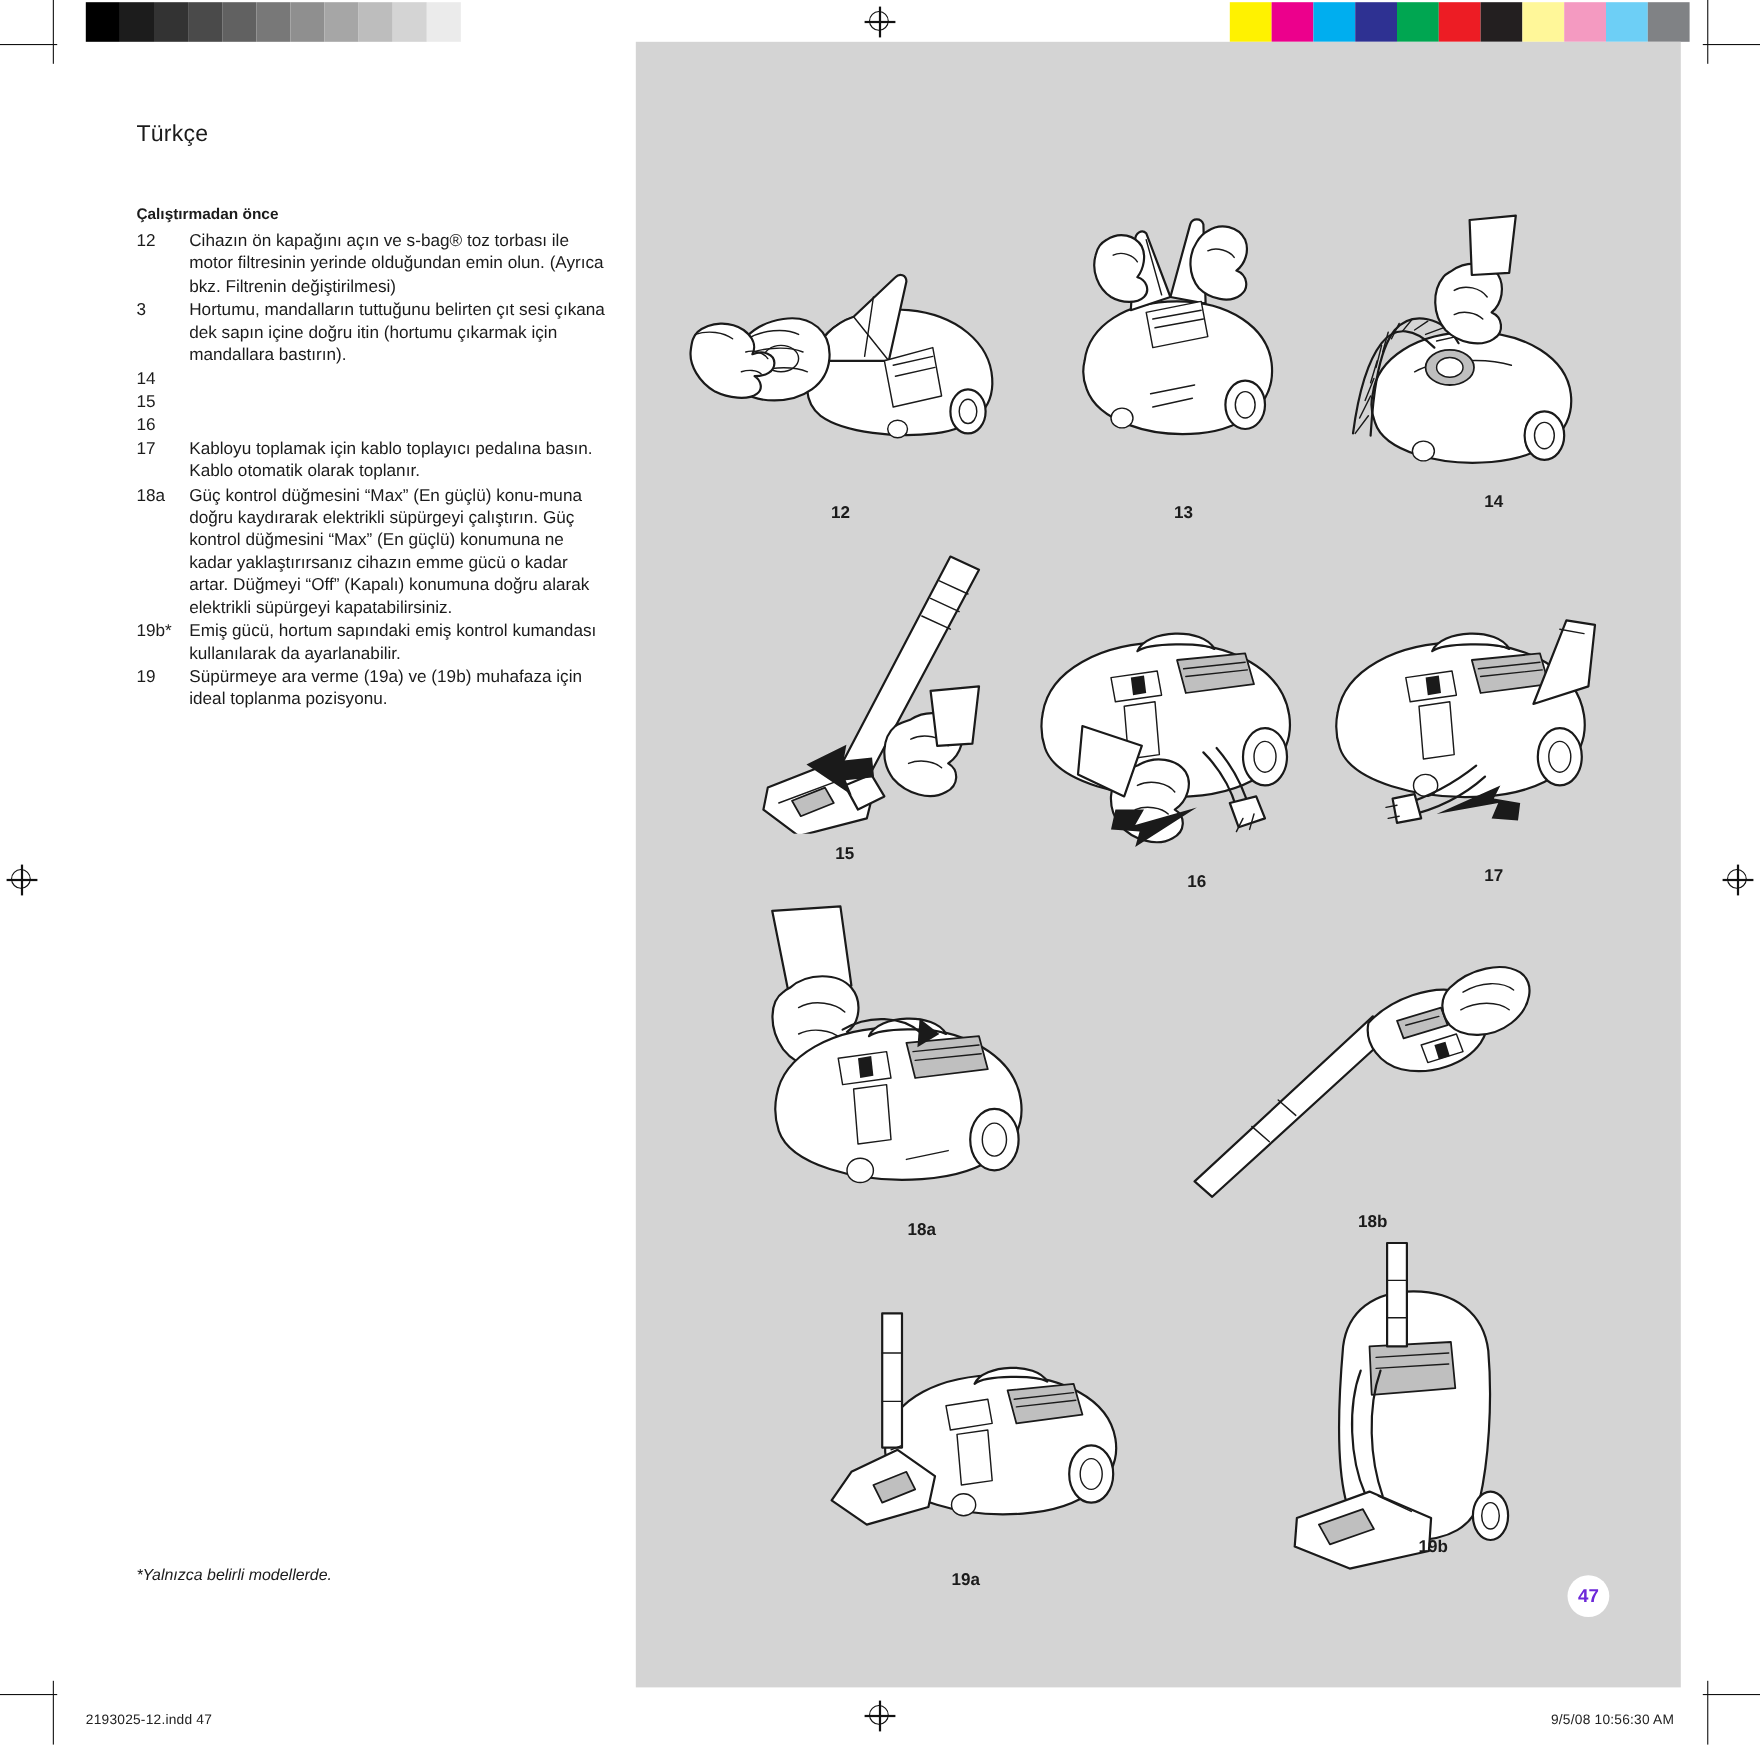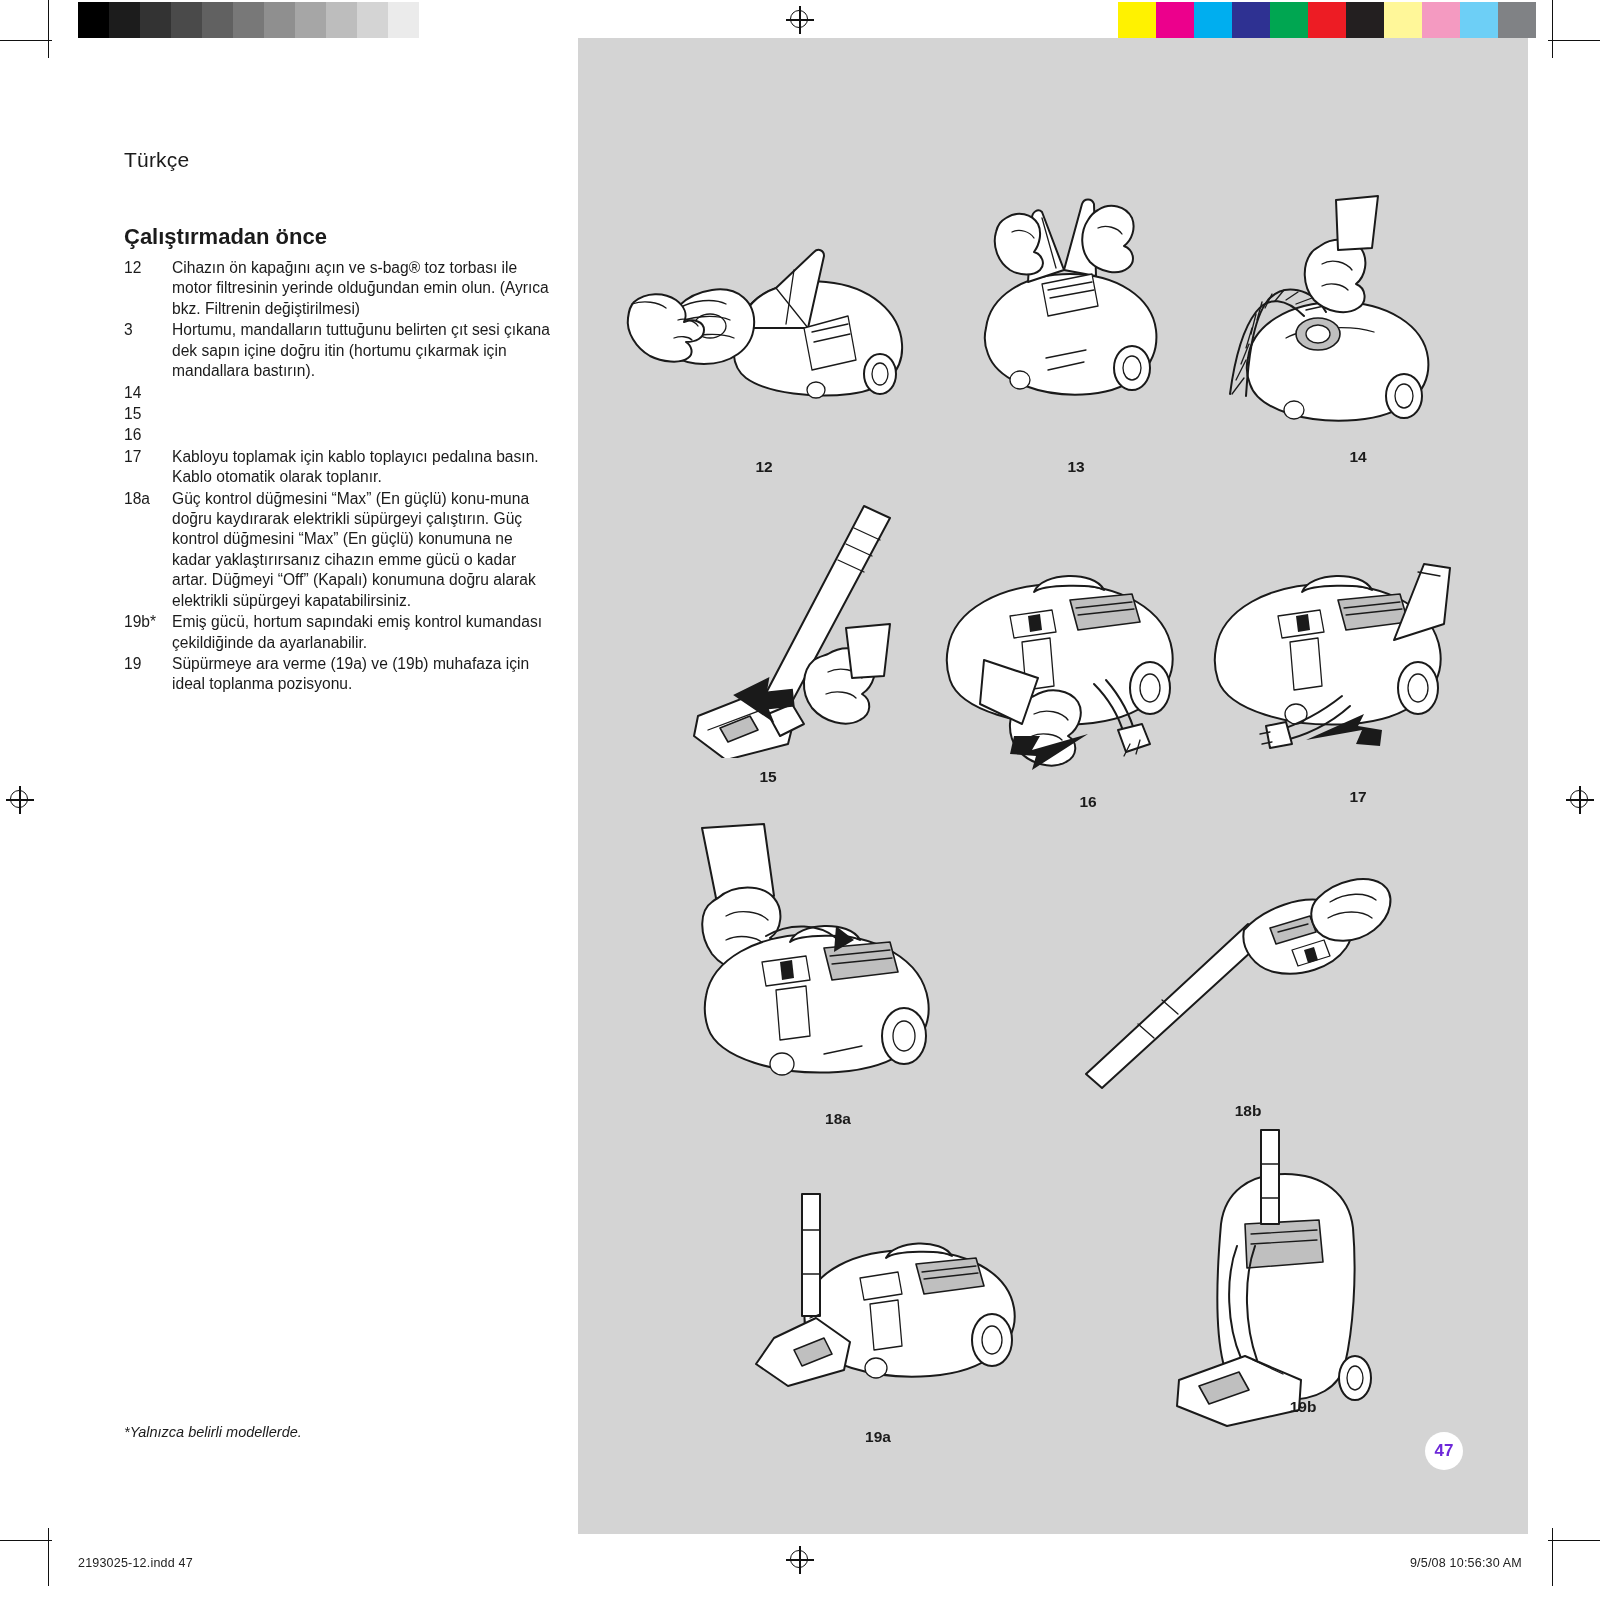--- a/index.html
+++ b/index.html
@@ -82,29 +82,28 @@
     background: #d4d4d4;
   }
 
   
   .text-col {
     position: absolute;
     left: 124px;
     top: 110px;
     width: 430px;
     color: #1b1b1b;
-    margin-top: 38px;
   }
   .lang-title {
     font-size: 21px;
     letter-spacing: .2px;
     margin-bottom: 52px;
   }
   .section-title {
-    font-size: 22px;
+    font-size: 14px;
     font-weight: bold;
     margin-bottom: 8px;
   }
   .steps {
     font-size: 15.6px;
     line-height: 1.31;
   }
   .step {
     display: flex;
     margin-bottom: 1px;
@@ -567,21 +566,21 @@
         <div class="step">
           <div class="step-num">17</div>
           <div class="step-body">Kabloyu toplamak için kablo toplayıcı pedalına basın. Kablo otomatik olarak toplanır.</div>
         </div>
         <div class="step">
           <div class="step-num">18a</div>
           <div class="step-body">Güç kontrol düğmesini “Max” (En güçlü) konu-muna doğru kaydırarak elektrikli süpürgeyi çalıştırın. Güç kontrol düğmesini “Max” (En güçlü) konumuna ne kadar yaklaştırırsanız cihazın emme gücü o kadar artar. Düğmeyi “Off” (Kapalı) konumuna doğru alarak elektrikli süpürgeyi kapatabilirsiniz.</div>
         </div>
         <div class="step">
           <div class="step-num">19b*</div>
-          <div class="step-body">Emiş gücü, hortum sapındaki emiş kontrol kumandası çekildiğinde da ayarlanabilir.</div>
+          <div class="step-body">Emiş gücü, hortum sapındaki emiş kontrol kumandası kullanılarak da ayarlanabilir.</div>
         </div>
         <div class="step">
           <div class="step-num">19</div>
           <div class="step-body">Süpürmeye ara verme (19a) ve (19b) muhafaza için ideal toplanma pozisyonu.</div>
         </div>
       </div>
   </div>
 
   <div class="footnote">*Yalnızca belirli modellerde.</div>
 

